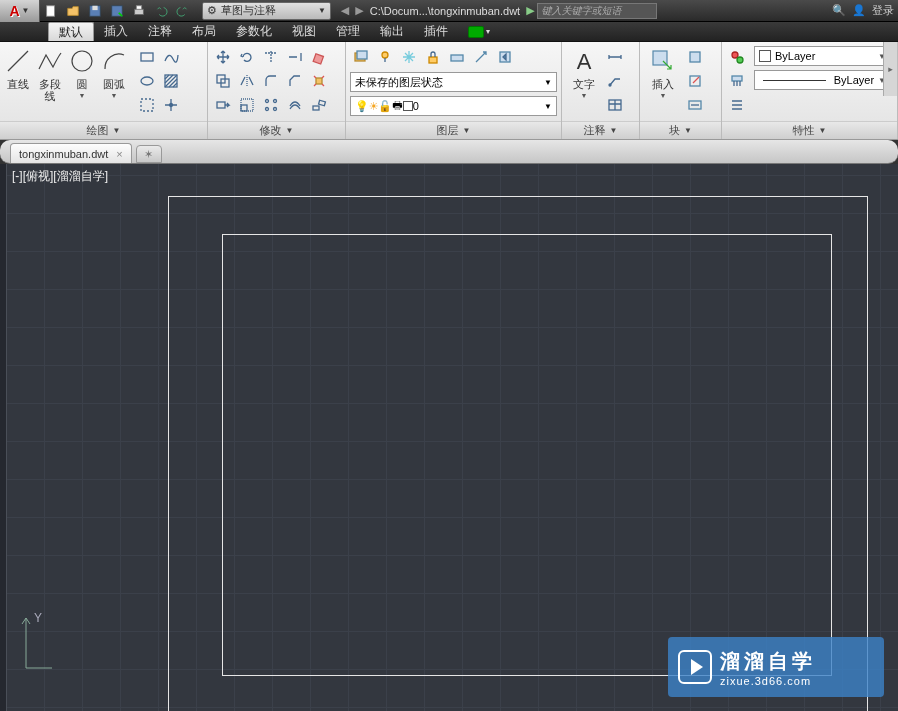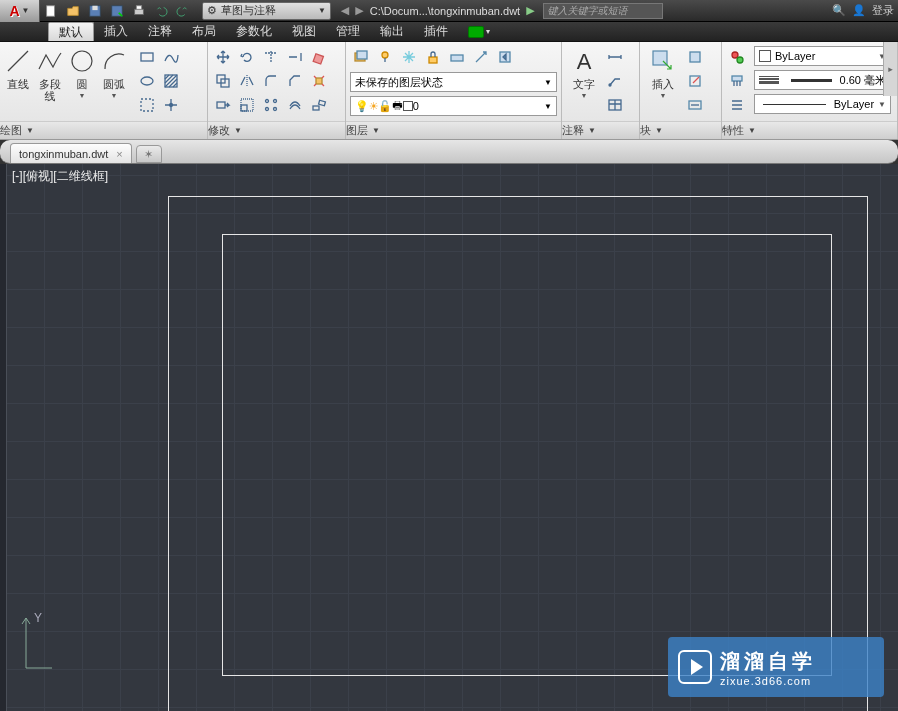--- a/index.html
+++ b/index.html
@@ -8,34 +8,34 @@
   
   .title-bar { height: 22px; background: linear-gradient(#4a4a4a, #2a2a2a); display: flex; align-items: center; border-bottom: 1px solid #000; }
   .app-icon { width: 40px; height: 22px; background: linear-gradient(#d4d4d4, #999); display:flex; align-items:center; justify-content:center; border-right:1px solid #555;}
   .app-icon .A { color:#c00; font-weight:bold; font-size:14px; text-shadow:1px 1px #fff;}
   .app-icon .drop { font-size:8px; color:#333; margin-left:2px;}
   .qat-icon { width:20px; height:18px; margin:0 1px; display:flex; align-items:center; justify-content:center; font-size:12px; color:#ccc; cursor:pointer;}
   .qat-icon svg { width:14px; height:14px; }
   .workspace-sel { margin-left:8px; height:18px; background: linear-gradient(#e0e0e0,#bababa); border:1px solid #666; border-radius:2px; display:flex; align-items:center; padding:0 4px; font-size:11px; color:#333;}
   .workspace-sel .gear { margin-right:4px;}
   .title-path { margin-left:10px; font-size:11px; color:#ddd; display:flex; align-items:center; gap:6px;}
-  .title-search { margin-left:8px; height:16px; width:120px; background:#555; border:1px solid #777; font-size:10px; color:#aaa; padding:0 4px; display:flex; align-items:flex-end; font-style:italic;}
+  .title-search { margin-left:2px; height:16px; width:120px; background:#555; border:1px solid #777; font-size:10px; color:#aaa; padding:0 4px; display:flex; align-items:flex-end; font-style:italic;}
   .title-right { margin-left:auto; display:flex; align-items:center; gap:6px; padding-right:4px; font-size:11px; color:#ccc;}
   
   
   .menu-tabs { height: 20px; background: linear-gradient(#3a3a3a,#222); display:flex; align-items:stretch; font-size:12px; color:#ddd; border-bottom:1px solid #111;}
   .menu-tab { padding:8px 10px; display:flex; align-items:center; cursor:pointer;}
   .menu-tab.active { background: linear-gradient(#f4f4f4,#d8d8d8); color:#222; border:1px solid #999; border-bottom:none; border-top-left-radius:2px; border-top-right-radius:2px;}
   .menu-tab .pad { width:16px; height:12px; background:#0a0; border-radius:2px; display:inline-block; border:1px solid #070;}
   
   
   .ribbon { height: 98px; background: linear-gradient(#f6f6f6,#e2e2e2); display:flex; border-bottom:1px solid #999;}
   .panel { display:flex; flex-direction:column; border-right:1px solid #bbb; position:relative;}
   .panel-body { flex:1; display:flex; align-items:flex-start; padding:2px;}
-  .panel-title { height:18px; background: linear-gradient(#e8e8e8,#cfcfcf); border-top:1px solid #ccc; font-size:11px; color:#444; display:flex; align-items:center; justify-content:flex-start;}
+  .panel-title { height:18px; background: linear-gradient(#e8e8e8,#cfcfcf); border-top:1px solid #ccc; font-size:11px; color:#444; display:flex; align-items:center; justify-content:center;}
   .panel-title .more { margin-left:4px; font-size:8px;}
   
   .big-btn { display:flex; flex-direction:column; align-items:center; justify-content:flex-start; width:38px; padding:2px 1px; cursor:pointer; font-size:11px; color:#333;}
   .big-btn .ico { width:30px; height:30px; display:flex; align-items:center; justify-content:center; margin-bottom:2px;}
   .big-btn .ico svg { width:28px; height:28px; stroke:#444; fill:none; stroke-width:1.2;}
   .big-btn .lbl { line-height:12px; text-align:center;}
   .big-btn .drop { font-size:7px; color:#555; margin-top:2px;}
   
   .grid-btns { display:grid; grid-template-columns: repeat(5, 22px); grid-auto-rows:22px; gap:2px; padding:2px;}
   .grid-btns.small { grid-template-columns: repeat(3, 22px);}
@@ -534,29 +534,20 @@
               <path d="M3 4h10M3 8h10M3 12h10"></path>
             </svg>
           </div>
       </div>
       <div style="flex:1; display:flex; flex-direction:column; padding:0 4px;">
         <div class="combo">
           <span class="sw"></span>
           <span>ByLayer</span>
             <span class="drop">▼</span>
         </div>
-        <div class="num-box">
-          <span class="bars">
-              <span></span>
-              <span></span>
-              <span></span>
-            </span>
-          <span style="flex:1;border-top:3px solid #333;margin:0 4px;"></span>
-          <span>0.60 毫米</span>
-        </div>
         <div class="combo line">
           <span class="ln"></span>
           <span>ByLayer</span>
             <span class="drop">▼</span>
         </div>
       </div>
       <div class="panel-expand">▸</div>
     </div>
     <div class="panel-title">
         <span>特性</span>
@@ -568,21 +559,21 @@
 <div class="doc-tabs">
   <div class="doc-tab">
     <span>tongxinmuban.dwt</span>
     <span class="close">×</span>
   </div>
   <div class="doc-new">✶</div>
 </div>
 
 <div class="drawing">
   <div class="left-ruler"></div>
-  <div class="view-label"><span>[-][俯视][二维线框]</span></div>
+  <div class="view-label"><span>[-][俯视][溜溜自学]</span></div>
   <div class="rect-outer"></div>
   <div class="rect-inner"></div>
   <div class="ucs-y">
     <svg viewBox="0 0 40 70" fill="none" stroke-width="1">
       <path d="M10 10 v50"></path>
         <path d="M10 10 l-4 6 M10 10 l4 6"></path>
       <text x="18" y="14" fill="#aab" font-size="12" stroke="none">Y</text>
       <path d="M10 60 h26"></path>
     </svg>
   </div>

